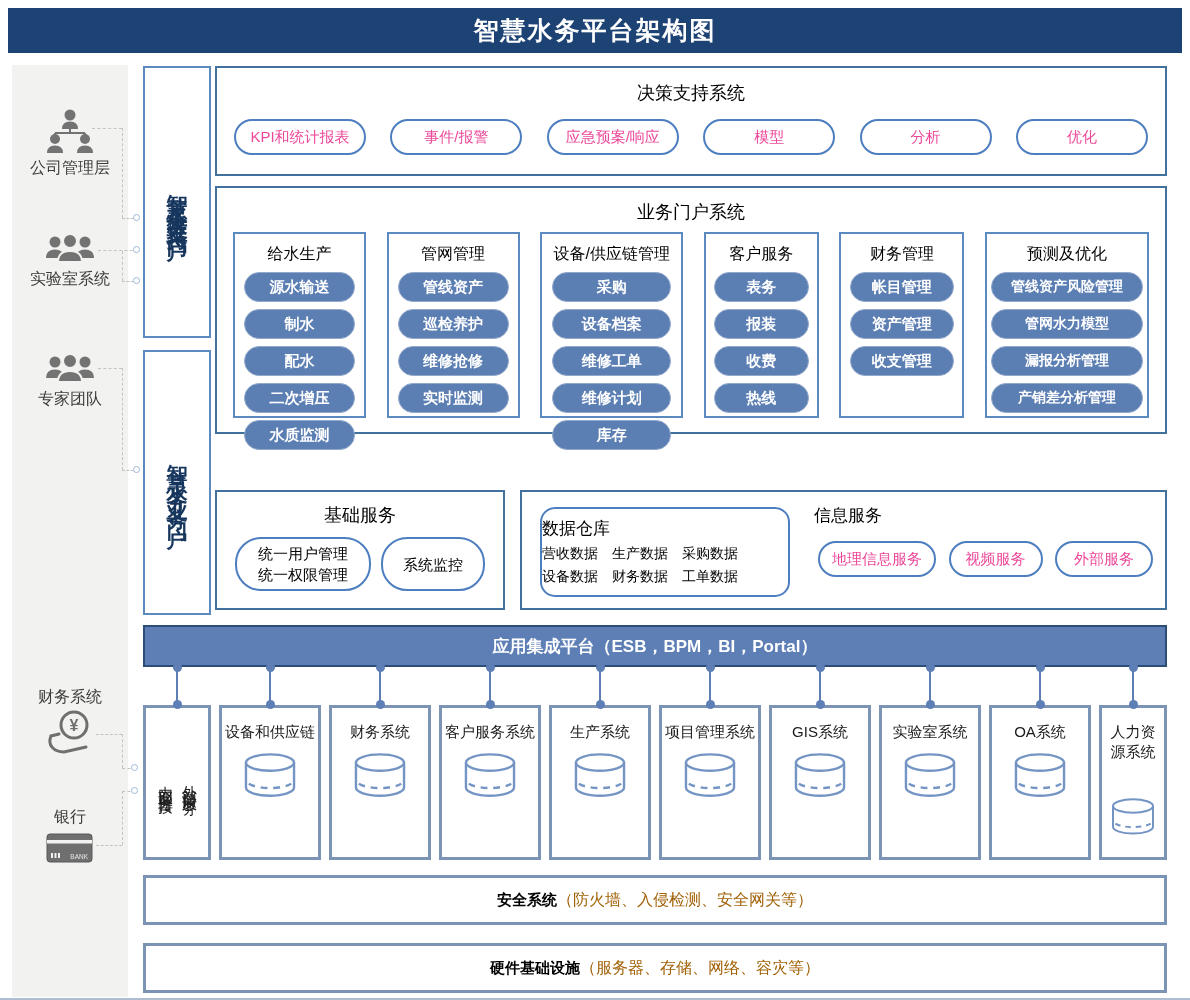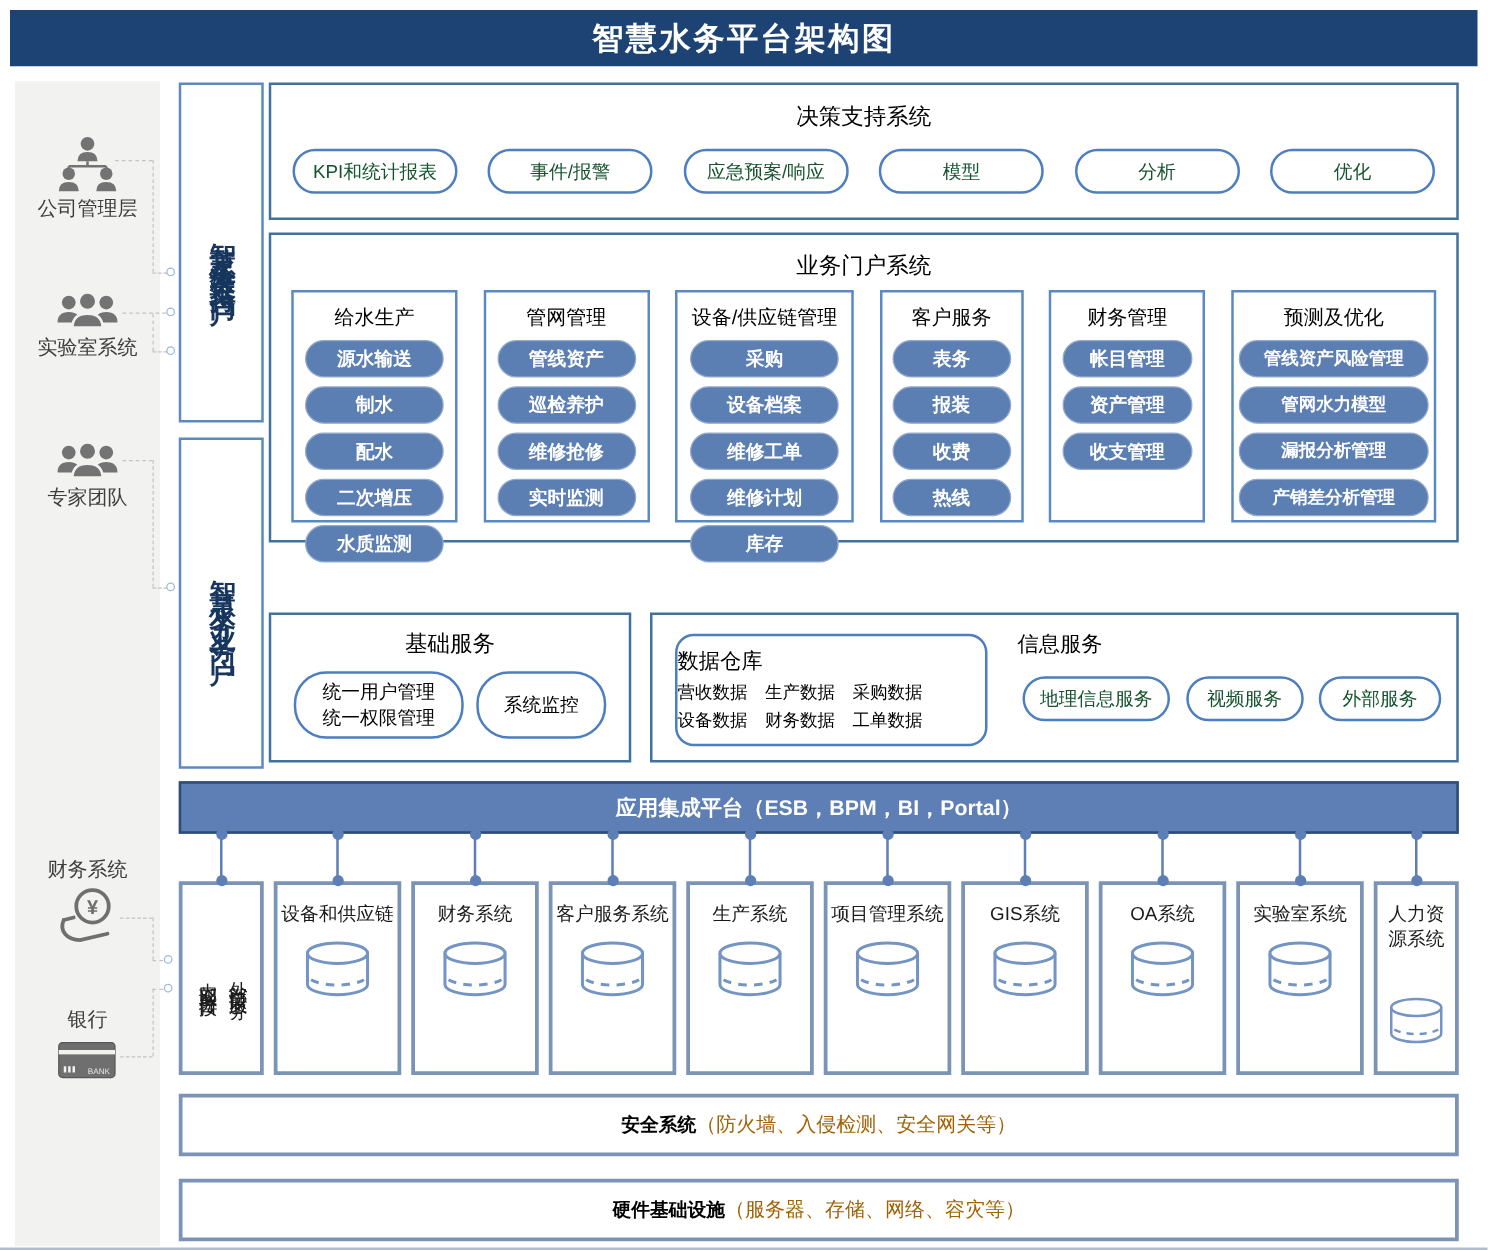--- a/index.html
+++ b/index.html
@@ -34,21 +34,21 @@
 
   
   .section{background:#fff;border:2px solid var(--outer-border);}
   .section-title{text-align:center;font-size:18px;color:#000;}
 
   
   #decision-box{left:215px;top:66px;width:952px;height:110px;}
   #decision-box .section-title{margin-top:13px;}
   #decision-pills{display:flex;justify-content:space-between;padding:0 17px;margin-top:14px;}
   .outline-pill{border:2px solid var(--pill-border);border-radius:19px;background:#fff;height:36px;width:132px;
-    display:flex;align-items:center;justify-content:center;font-size:15px;color:#14532d;}
+    display:flex;align-items:center;justify-content:center;font-size:15px;color:#ec4899;}
 
   
   #business-box{left:215px;top:186px;width:952px;height:248px;}
   #business-box .section-title{margin-top:12px;}
   #business-columns{position:absolute;left:16px;right:16px;top:44px;bottom:14px;display:flex;justify-content:space-between;}
   .bp-column{border:2px solid var(--col-border);background:#fff;padding-top:6px;}
   .bp-col-0{width:133px;}.bp-col-1{width:133px;}.bp-col-2{width:143px;}
   .bp-col-3{width:115px;}.bp-col-4{width:125px;}.bp-col-5{width:164px;}
   .bp-title{text-align:center;font-size:16px;color:#000;margin:4px 0 6px;}
   .blue-pill{background:var(--pill-fill);border:1px solid #93a9cc;border-radius:15px;height:30px;margin:7px auto 0;
@@ -340,30 +340,30 @@
         <div class="connector"></div>
         <div class="system-label">GIS系统</div>
         <svg class="cyl" viewBox="0 0 60 52">
     <path d="M5,11 V37 a25,8.5 0 0 0 50,0 V11" fill="#fff" stroke="#7494c4" stroke-width="2.5"></path>
     <ellipse cx="30" cy="11" rx="25" ry="8.5" fill="#fff" stroke="#7494c4" stroke-width="2.5"></ellipse>
     <path d="M8,33 a25,8.5 0 0 0 44,0" fill="none" stroke="#7494c4" stroke-width="2.5" stroke-dasharray="7 6"></path>
   </svg>
       </div>
       <div class="system-box">
         <div class="connector"></div>
+        <div class="system-label">实验室系统</div>
+        <svg class="cyl" viewBox="0 0 60 52">
+    <path d="M5,11 V37 a25,8.5 0 0 0 50,0 V11" fill="#fff" stroke="#7494c4" stroke-width="2.5"></path>
+    <ellipse cx="30" cy="11" rx="25" ry="8.5" fill="#fff" stroke="#7494c4" stroke-width="2.5"></ellipse>
+    <path d="M8,33 a25,8.5 0 0 0 44,0" fill="none" stroke="#7494c4" stroke-width="2.5" stroke-dasharray="7 6"></path>
+  </svg>
+      </div>
+      <div class="system-box">
+        <div class="connector"></div>
         <div class="system-label">OA系统</div>
-        <svg class="cyl" viewBox="0 0 60 52">
-    <path d="M5,11 V37 a25,8.5 0 0 0 50,0 V11" fill="#fff" stroke="#7494c4" stroke-width="2.5"></path>
-    <ellipse cx="30" cy="11" rx="25" ry="8.5" fill="#fff" stroke="#7494c4" stroke-width="2.5"></ellipse>
-    <path d="M8,33 a25,8.5 0 0 0 44,0" fill="none" stroke="#7494c4" stroke-width="2.5" stroke-dasharray="7 6"></path>
-  </svg>
-      </div>
-      <div class="system-box">
-        <div class="connector"></div>
-        <div class="system-label">实验室系统</div>
         <svg class="cyl" viewBox="0 0 60 52">
     <path d="M5,11 V37 a25,8.5 0 0 0 50,0 V11" fill="#fff" stroke="#7494c4" stroke-width="2.5"></path>
     <ellipse cx="30" cy="11" rx="25" ry="8.5" fill="#fff" stroke="#7494c4" stroke-width="2.5"></ellipse>
     <path d="M8,33 a25,8.5 0 0 0 44,0" fill="none" stroke="#7494c4" stroke-width="2.5" stroke-dasharray="7 6"></path>
   </svg>
       </div>
       <div class="system-box fixed">
         <div class="connector"></div>
         <div class="system-label">人力资源系统</div>
         <svg class="cyl" viewBox="0 0 60 52">

